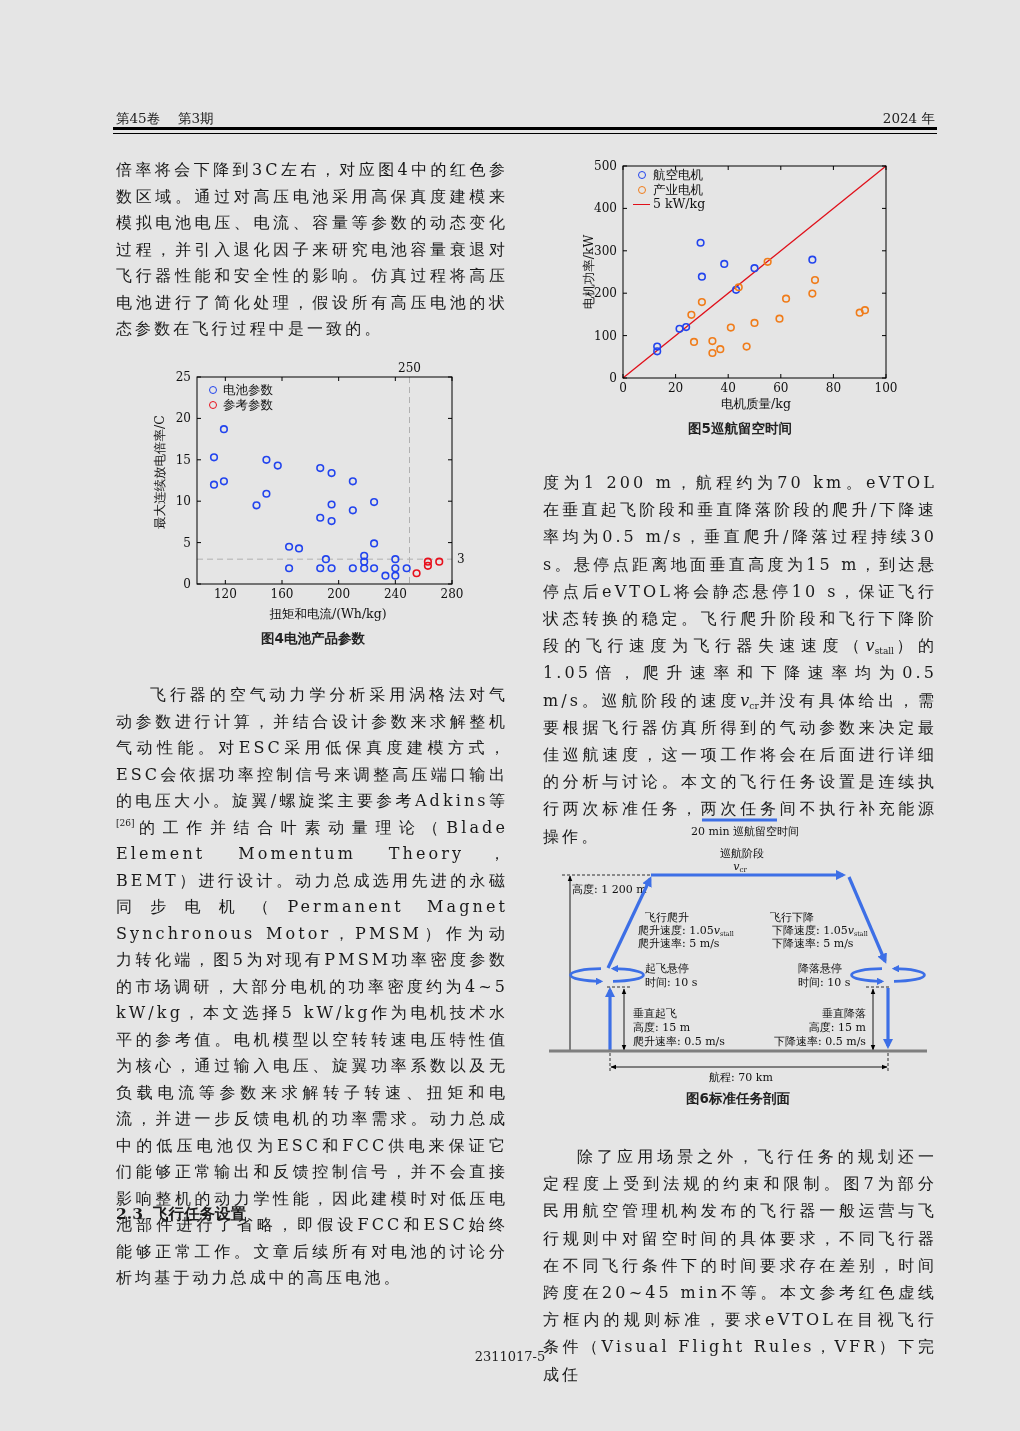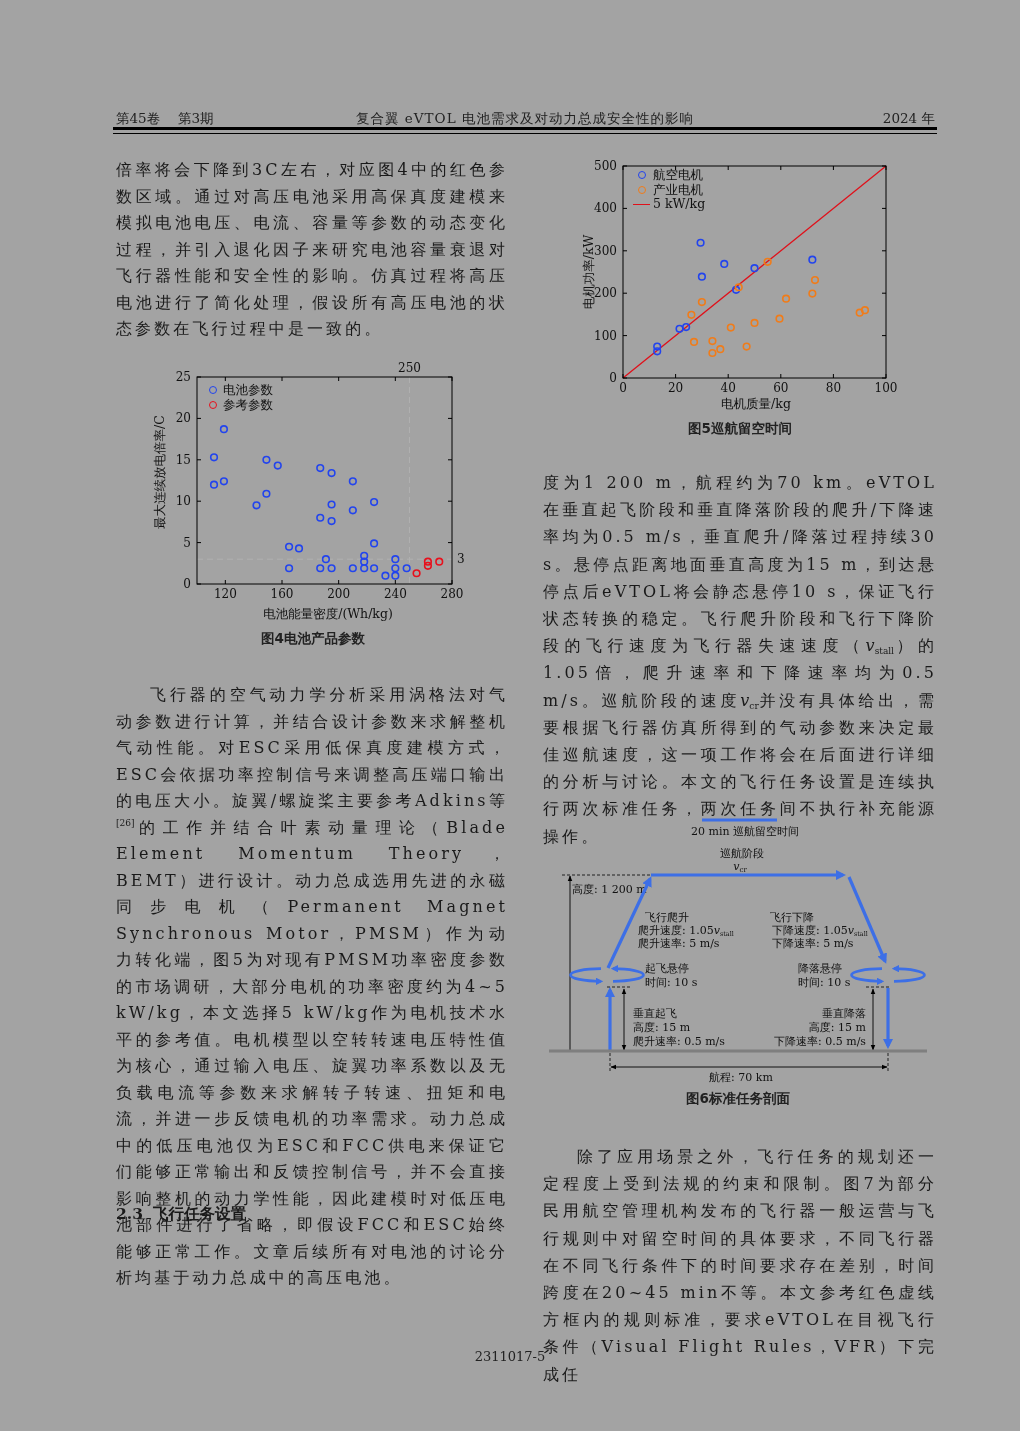--- a/index.html
+++ b/index.html
@@ -1,17 +1,17 @@
 <!DOCTYPE html>
 <html><head>
 <meta charset="utf-8">
 <style>
 *{box-sizing:border-box;margin:0;padding:0}
 body{background:#fff}
-.page{position:relative;width:1020px;height:1431px;background:#a3a3a3;overflow:hidden;font-family:"DejaVu Serif","Liberation Serif",serif;color:#1a1a1a}
+.page{position:relative;width:1020px;height:1431px;background:#e5e5e5;overflow:hidden;font-family:"DejaVu Serif","Liberation Serif",serif;color:#1a1a1a}
 .abs{position:absolute;overflow:visible}
 .hdr{position:absolute;top:109px;font-size:13.5px;line-height:18px;white-space:nowrap;color:#222}
 .hdr-title{letter-spacing:1px}
 .rule{position:absolute;left:113px;width:824px;background:#000}
 .para{position:absolute;font-size:16px;letter-spacing:3.1px;text-align:justify;text-justify:inter-character;color:#1a1a1a}
 .L{left:116px;width:392px;line-height:26.5px}
 .R{left:543px;width:394px;line-height:27.2px}
 .indent{text-indent:34px}
 sup.cite{font-size:9px;letter-spacing:0;vertical-align:7px;line-height:0}
 .var{font-style:italic;letter-spacing:0}
@@ -30,21 +30,20 @@
 .dtx{font-size:11px;font-family:"DejaVu Serif","Liberation Serif",serif;fill:#111}
 .footer{position:absolute;left:0;width:1020px;top:1349px;text-align:center;font-size:13px;line-height:16px;color:#222}
 </style>
 </head>
 <body>
 
 <div class="page">
 
   <div class="hdr" style="left:116px">第45卷</div>
   <div class="hdr" style="left:178px">第3期</div>
-  <div class="hdr hdr-title" style="left:300px;width:450px;text-align:center">复合翼 eVTOL 电池需求及对动力总成安全性的影响</div>
   <div class="hdr" style="right:85px">2024 年</div>
   <div class="rule" style="top:127px;height:3px"></div>
   <div class="rule" style="top:133px;height:1px"></div>
 
   <p class="para L" style="top:157px">倍率将会下降到3C左右，对应图4中的红色参数区域。通过对高压电池采用高保真度建模来模拟电池电压、电流、容量等参数的动态变化过程，并引入退化因子来研究电池容量衰退对飞行器性能和安全性的影响。仿真过程将高压电池进行了简化处理，假设所有高压电池的状态参数在飞行过程中是一致的。</p>
 
   <svg class="abs" style="left:140px;top:360px" width="340" height="250" viewBox="140 360 340 250">
       <g>
         <line x1="409.5" y1="377" x2="409.5" y2="584" stroke="#b0b0b0" stroke-width="1" stroke-dasharray="6,4"></line>
         <text x="409.5" y="372" text-anchor="middle" fill="#e8101c" class="tick">250</text>
@@ -121,21 +120,21 @@
         <line x1="197" y1="377" x2="201" y2="377" stroke="#000" stroke-width="1"></line>
         <line x1="452" y1="377" x2="448" y2="377" stroke="#000" stroke-width="1"></line>
         <text x="191" y="381" text-anchor="end" class="tick">25</text>
       </g>
     </svg>
   <span class="lg-mark" style="left: 213px; top: 390px; border-color: rgb(34, 68, 238);"></span>
   <span class="lg-text" style="left:223px;top:383px">电池参数</span>
   <span class="lg-mark" style="left: 213px; top: 405px; border-color: rgb(232, 16, 28);"></span>
   <span class="lg-text" style="left:223px;top:398px">参考参数</span>
   <div class="axl rot" style="left:160px;top:472px">最大连续放电倍率/C</div>
-  <div class="axl" style="left:328px;top:614px">电池能量密度/(Wh/kg)</div>
+  <div class="axl" style="left:328px;top:614px">扭矩和电流/(Wh/kg)</div>
   <div class="cap" style="left:313px;top:638px">
     <span class="num">图4</span><span>电池产品参数</span>
   </div>
 
   <p class="para L indent" style="top:682px"><span>飞行器的空气动力学分析采用涡格法对气动参数进行计算，并结合设计参数来求解整机气动性能。对ESC采用低保真度建模方式，ESC会依据功率控制信号来调整高压端口输出的电压大小。旋翼/螺旋桨主要参考Adkins等</span><sup class="cite">[26]</sup><span>的工作并结合叶素动量理论（Blade Element Momentum Theory，BEMT）进行设计。动力总成选用先进的永磁同步电机（Permanent Magnet Synchronous Motor，PMSM）作为动力转化端，图5为对现有PMSM功率密度参数的市场调研，大部分电机的功率密度约为4~5 kW/kg，本文选择5 kW/kg作为电机技术水平的参考值。电机模型以空转转速电压特性值为核心，通过输入电压、旋翼功率系数以及无负载电流等参数来求解转子转速、扭矩和电流，并进一步反馈电机的功率需求。动力总成中的低压电池仅为ESC和FCC供电来保证它们能够正常输出和反馈控制信号，并不会直接影响整机的动力学性能，因此建模时对低压电池部件进行了省略，即假设FCC和ESC始终能够正常工作。文章后续所有对电池的讨论分析均基于动力总成中的高压电池。</span></p>
 
   <div class="sec">
     <span class="sec-num">2.3</span><span class="sec-title">飞行任务设置</span>
   </div>
 

